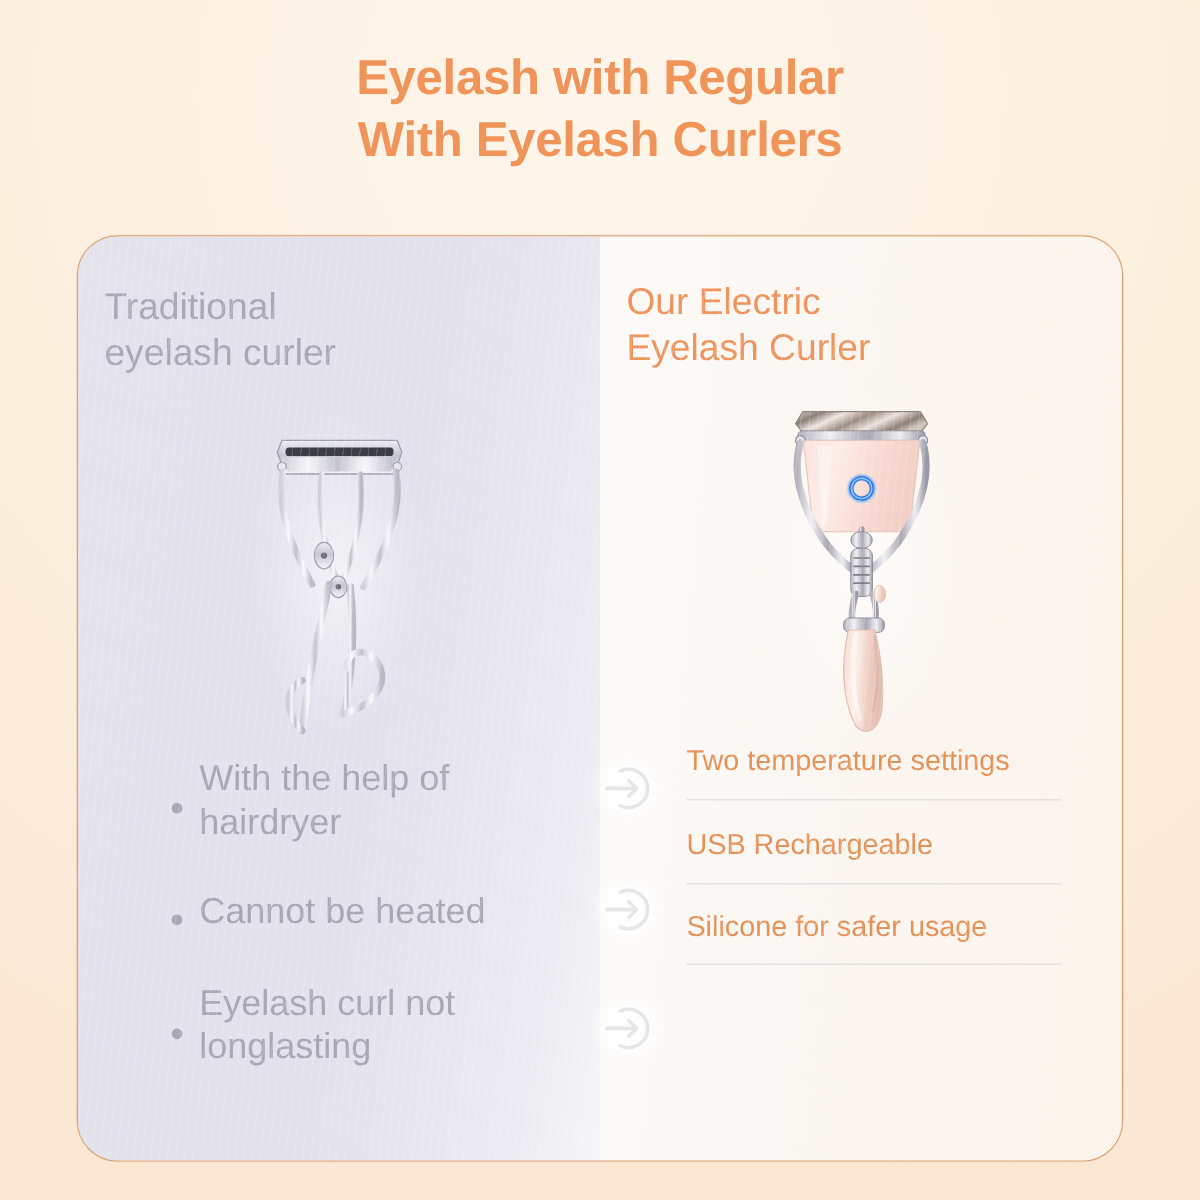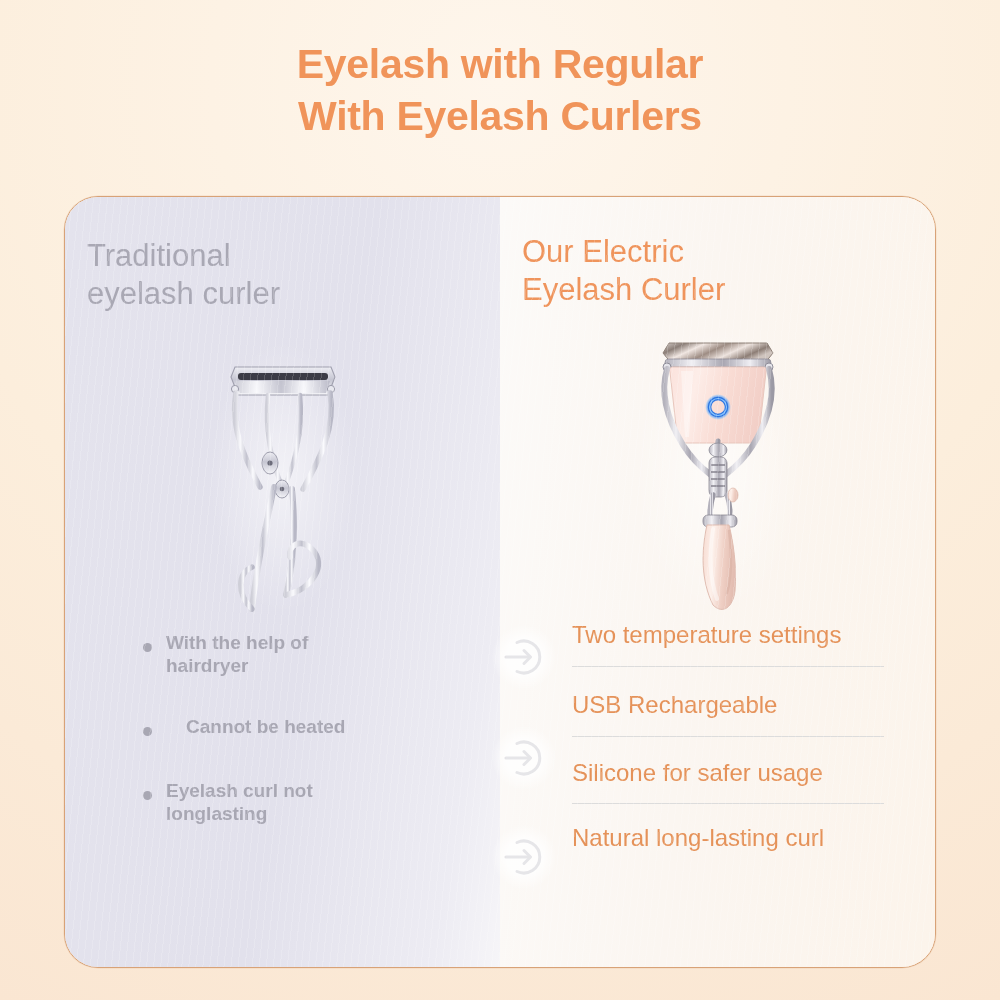--- a/index.html
+++ b/index.html
@@ -118,28 +118,27 @@
 
   
   .bullets {
     position: absolute;
     left: 78px;
     top: 434px;
     width: 330px;
   }
   .bullet-row {
     display: flex;
-    align-items: flex-start;
+    align-items: center;
     color: #A8A7B3;
-    font-size: 19px;
+    font-size: 30px;
     line-height: 1.22;
     margin-bottom: 38px;
-    font-weight: bold;
-  }
-  .bullet-row:nth-child(2) { margin-bottom: 40px; gap: 20px; }
+  }
+  .bullet-row:nth-child(2) { margin-bottom: 40px; }
   .bullet-dot {
     width: 9px;
     height: 9px;
     border-radius: 50%;
     background: #A8A7B3;
     margin-top: 12px;
     margin-right: 14px;
     flex: 0 0 auto;
   }
   .bullet-text { flex: 1 1 auto; }
@@ -391,16 +390,15 @@
         <path d="M74 206 C68 232, 68 262, 80 286 C90 296, 100 288, 102 272 C104 246, 100 222, 96 206 Z" fill="url(#silicone)" stroke="#E0BDB1" stroke-width="1"></path>
         <path d="M80 210 C76 234, 77 260, 84 280" fill="none" stroke="#ffffff" stroke-width="4" opacity="0.45" stroke-linecap="round"></path>
         <path d="M96 212 C99 236, 99 258, 94 274" fill="none" stroke="#D8B0A3" stroke-width="2.4" opacity="0.6" stroke-linecap="round"></path>
       </svg>
     </div>
 
     <div class="features">
       <div class="feature-row">Two temperature settings</div>
       <div class="feature-row">USB Rechargeable</div>
       <div class="feature-row">Silicone for safer usage</div>
-      <div class="feature-row no-rule">Natural long-lasting curl</div>
     </div>
   </div>
 </div>
 
 </body></html>

